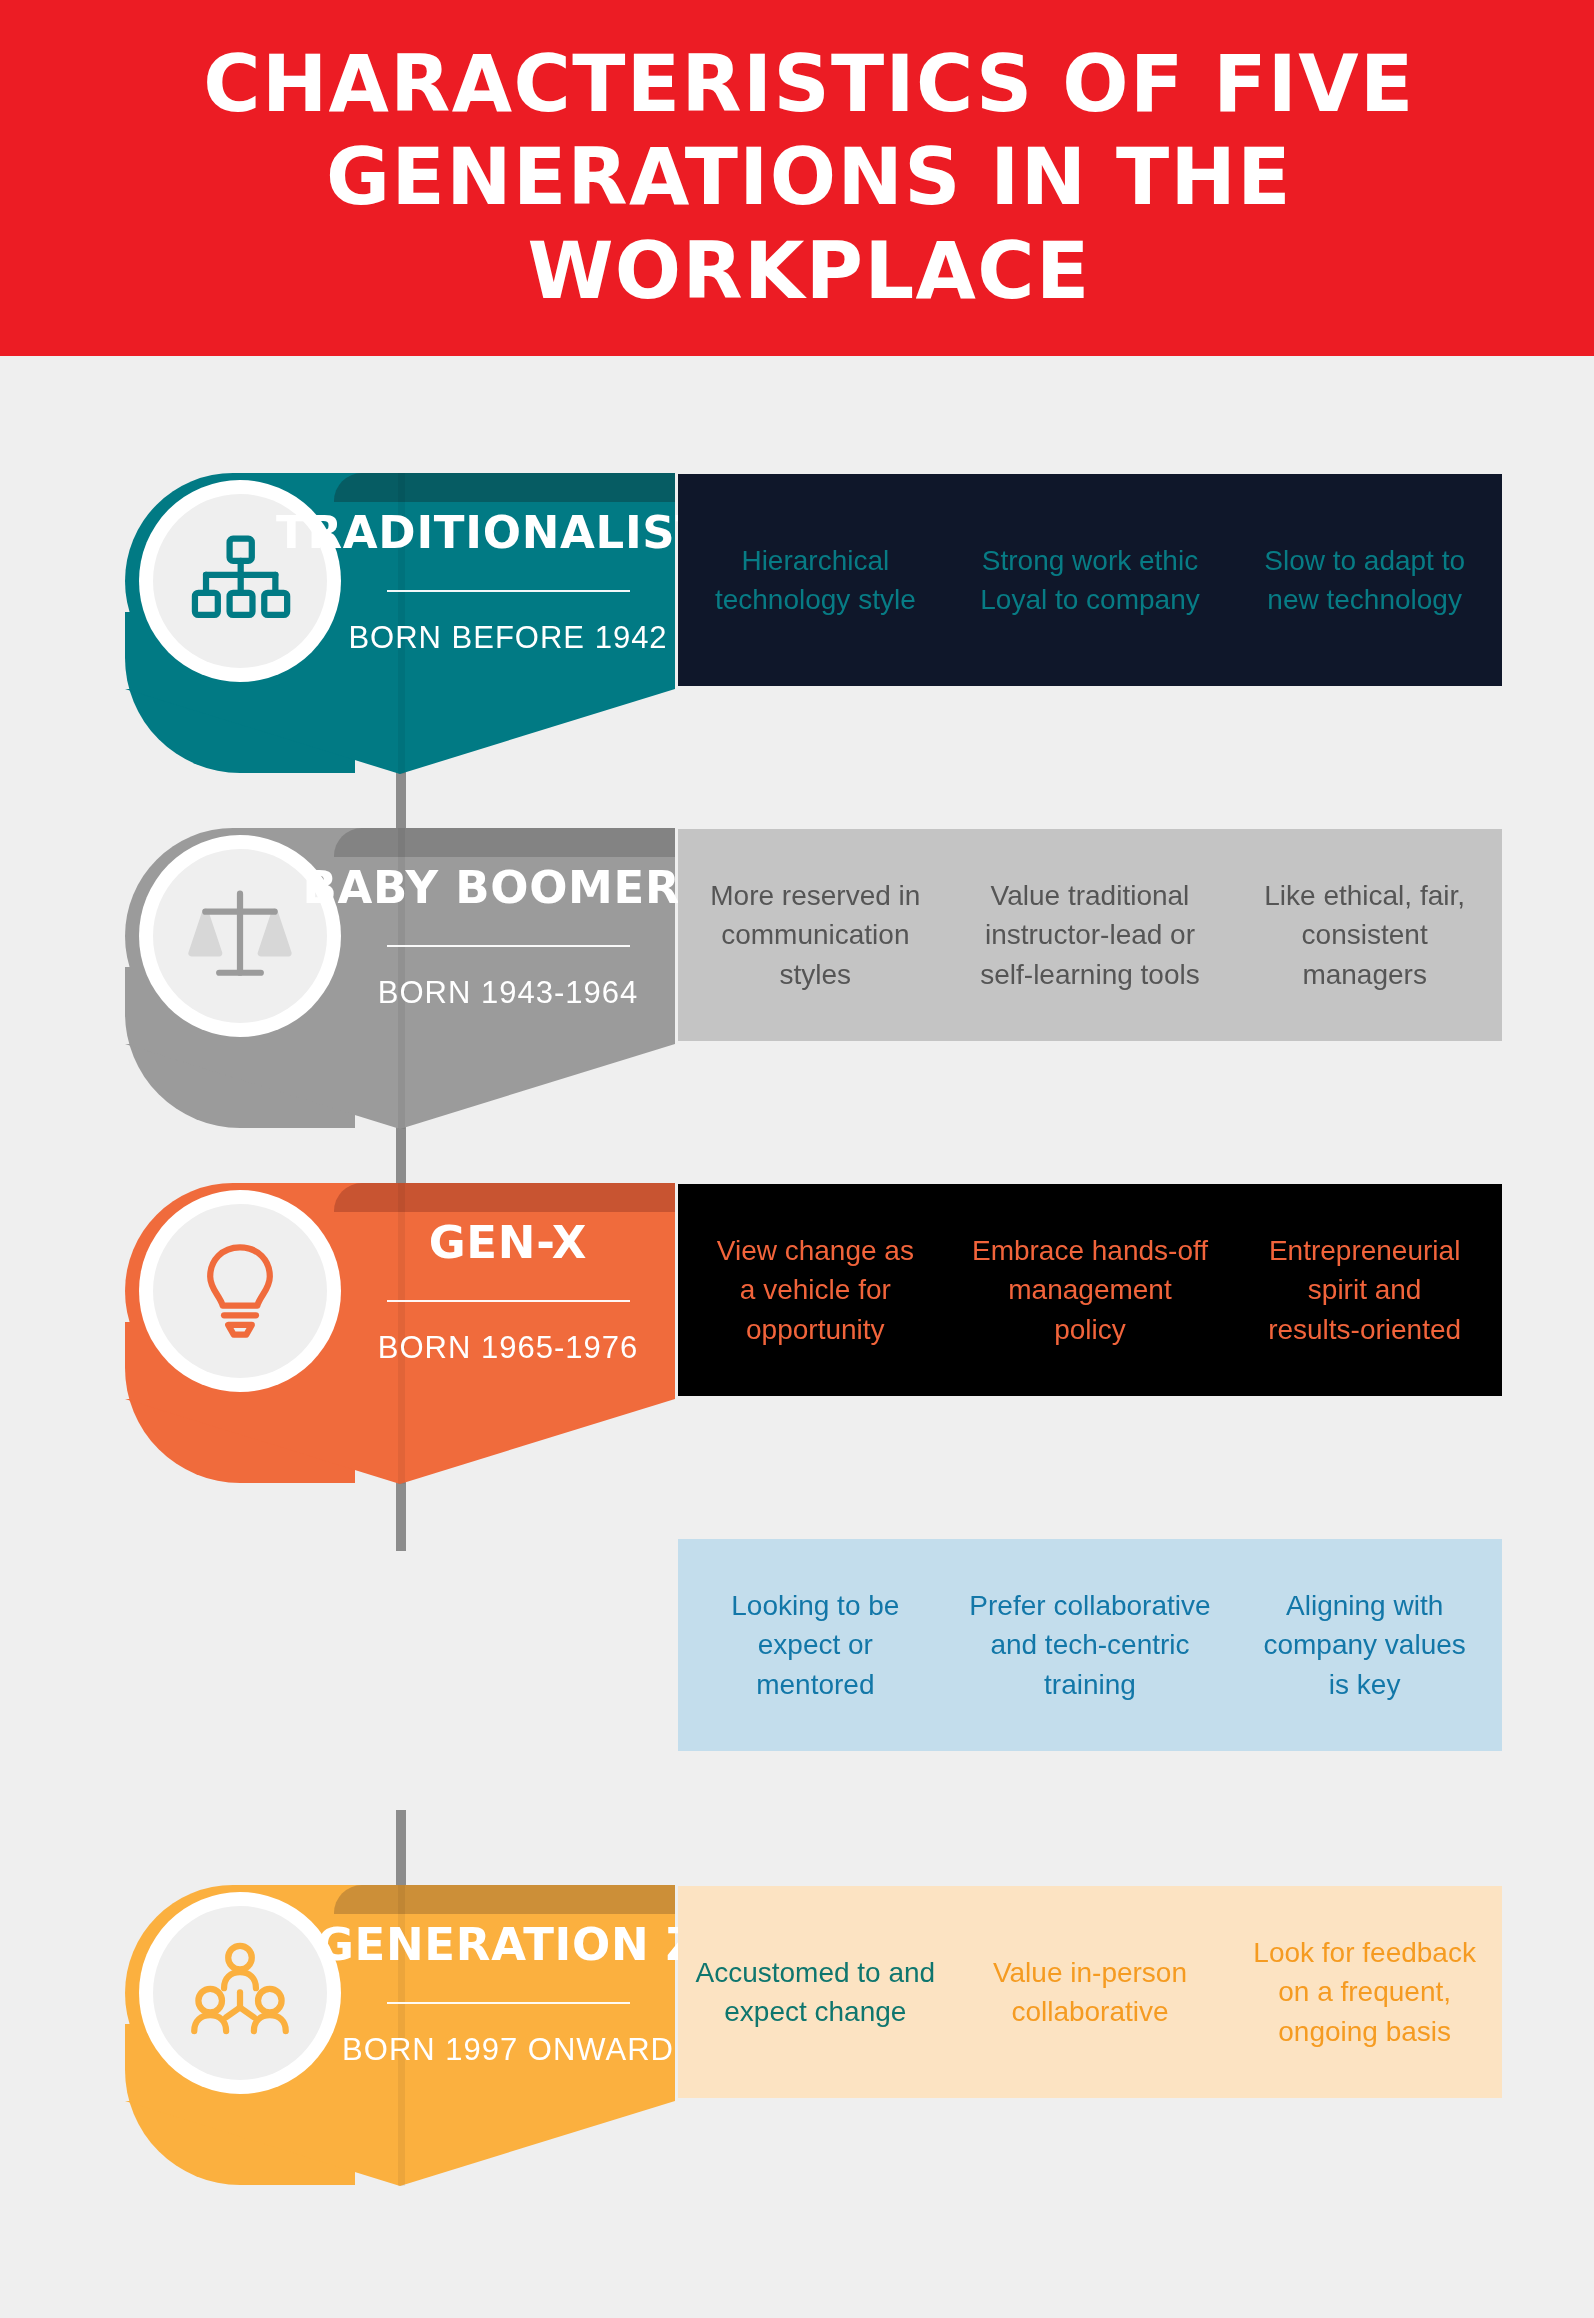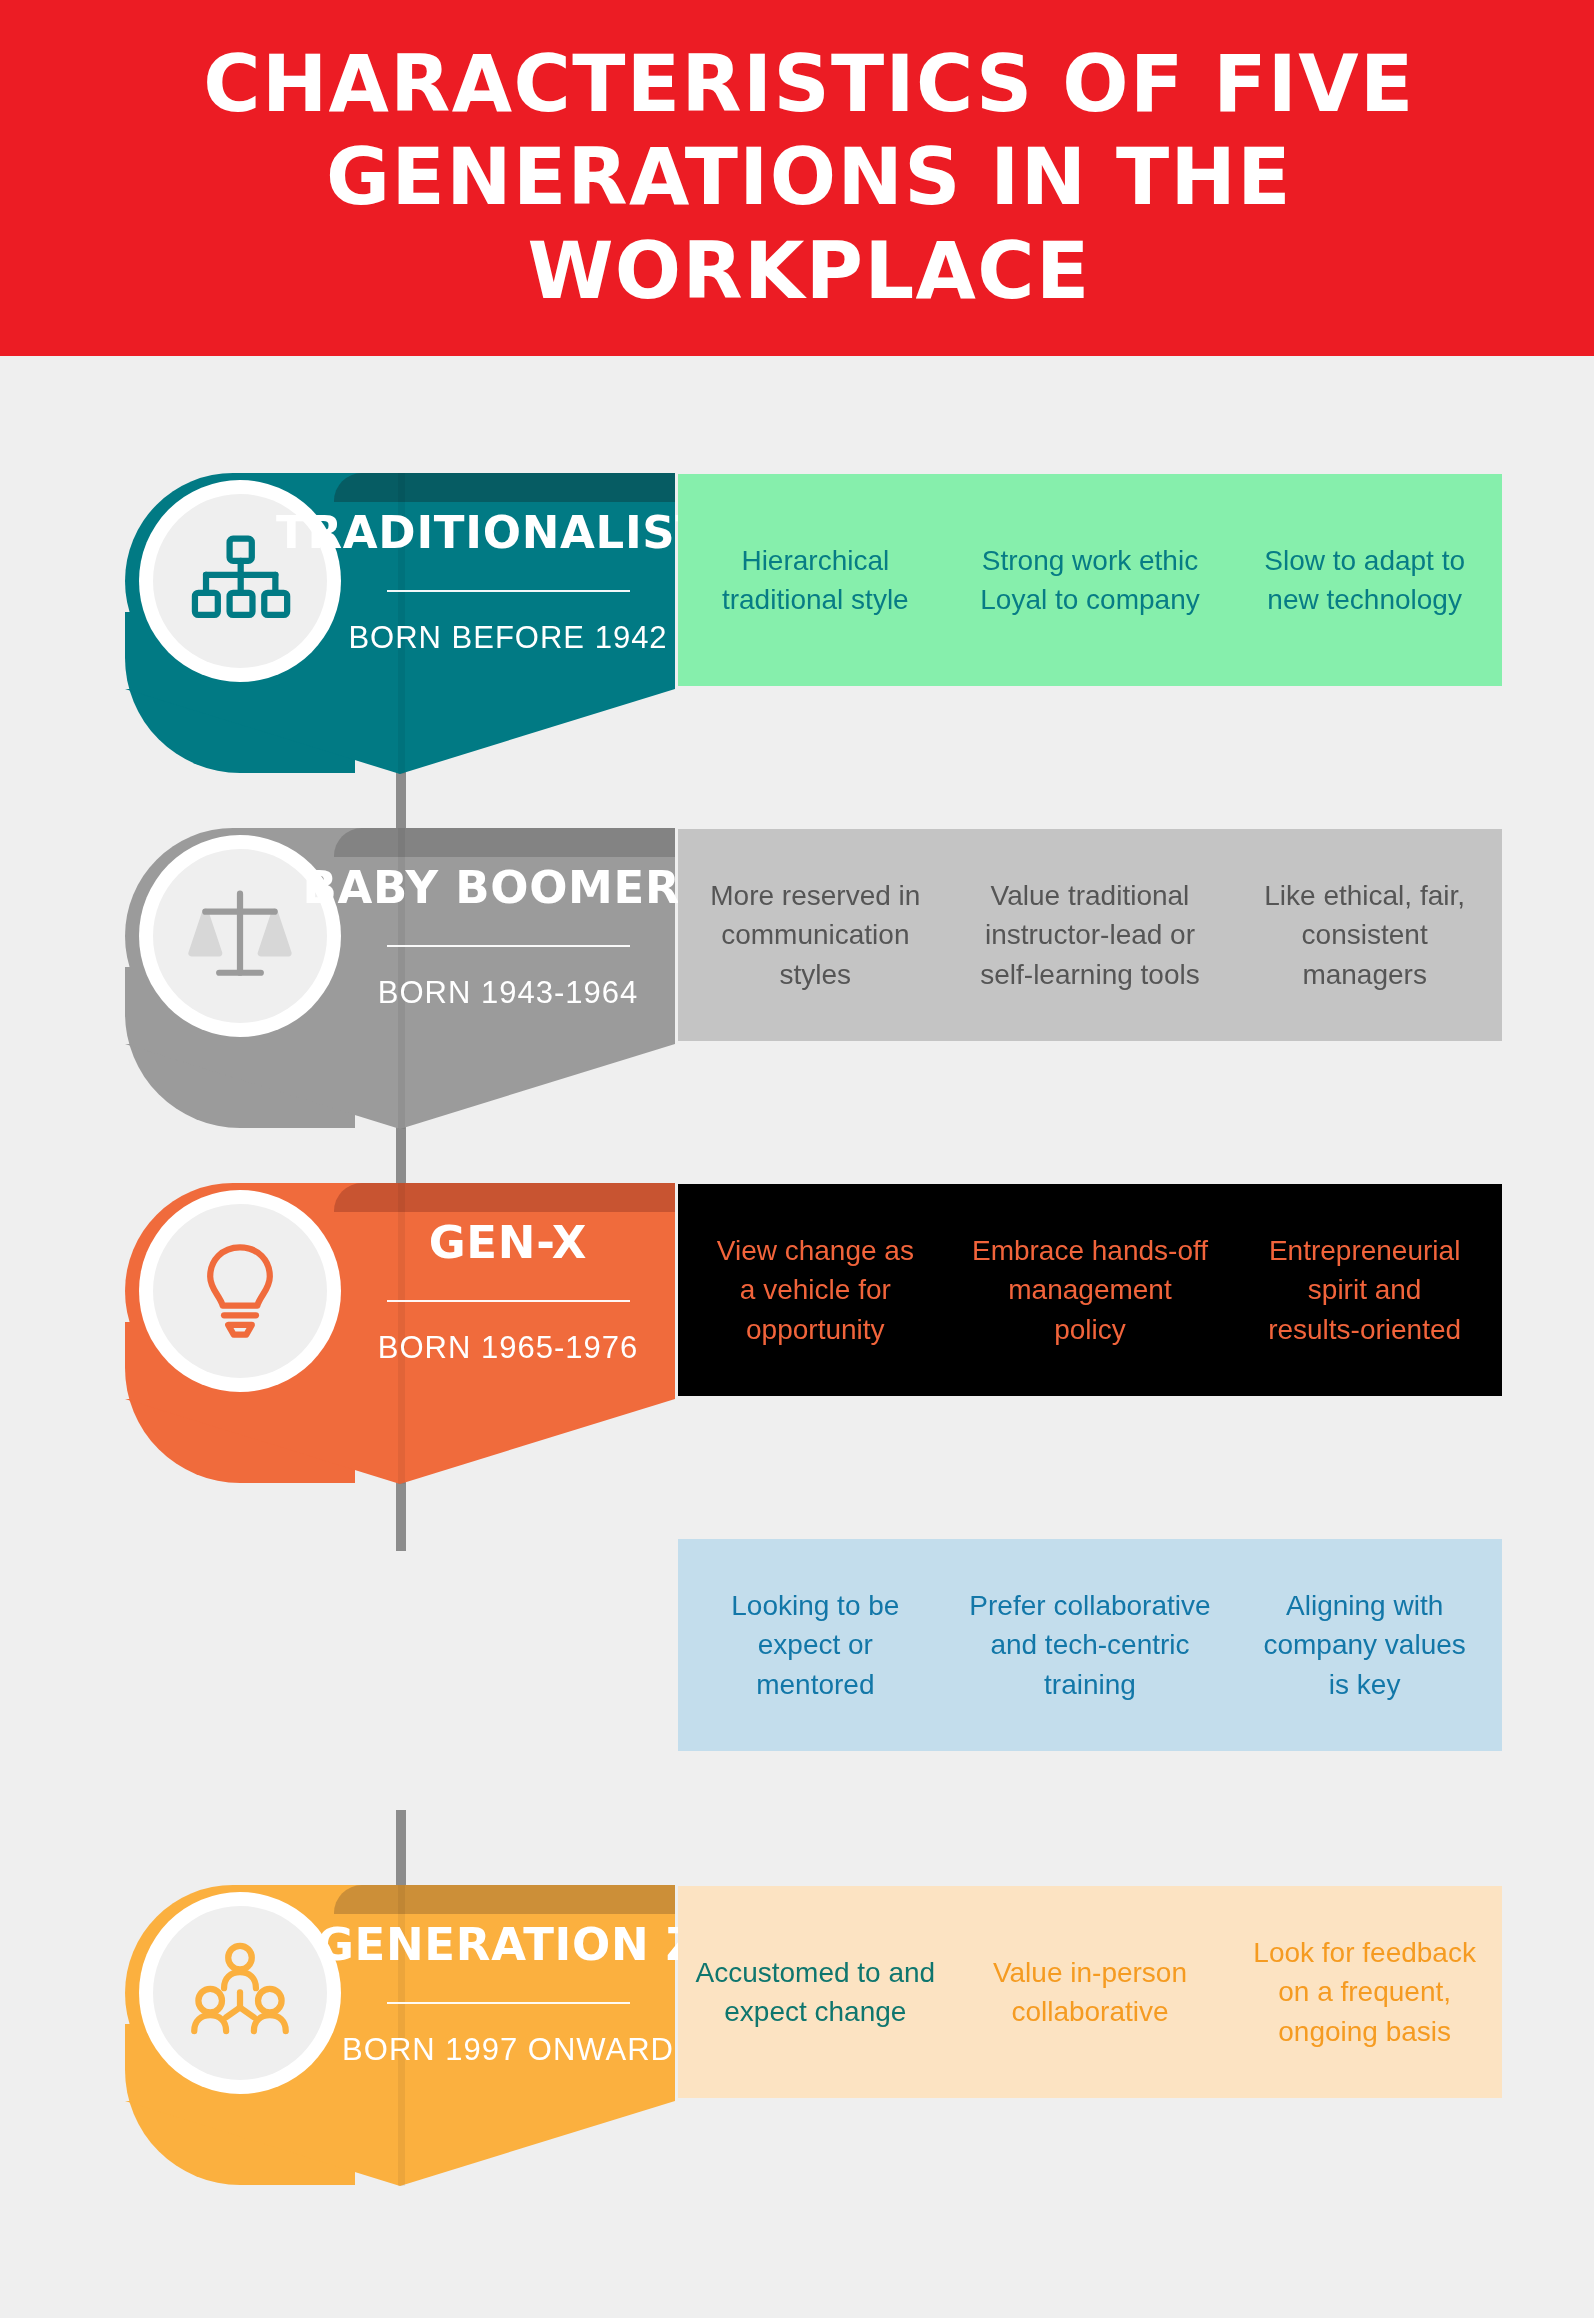--- a/index.html
+++ b/index.html
@@ -161,25 +161,25 @@
               <rect x="110" y="92" width="33" height="32" rx="5" fill="none" stroke="#017A84" stroke-width="9" stroke-linecap="round" stroke-linejoin="round"></rect>
             </svg>
           </div>
         </div>
         <div class="badge-text">
           <div class="gen-name">TRADITIONALISTS</div>
           <div class="rule"></div>
           <div class="gen-born">BORN BEFORE 1942</div>
         </div>
       </div>
-      <div class="panel" style="background:#86efac">
+      <div class="panel" style="background:#0f172a">
         <div class="panel-cols">
           <div class="panel-col" style="color:#077C85">
             <div>Hierarchical</div>
-            <div>traditional style</div>
+            <div>technology style</div>
           </div>
           <div class="panel-col" style="color:#077C85">
             <div>Strong work ethic</div>
             <div>Loyal to company</div>
           </div>
           <div class="panel-col" style="color:#077C85">
             <div>Slow to adapt to</div>
             <div>new technology</div>
           </div>
         </div>

